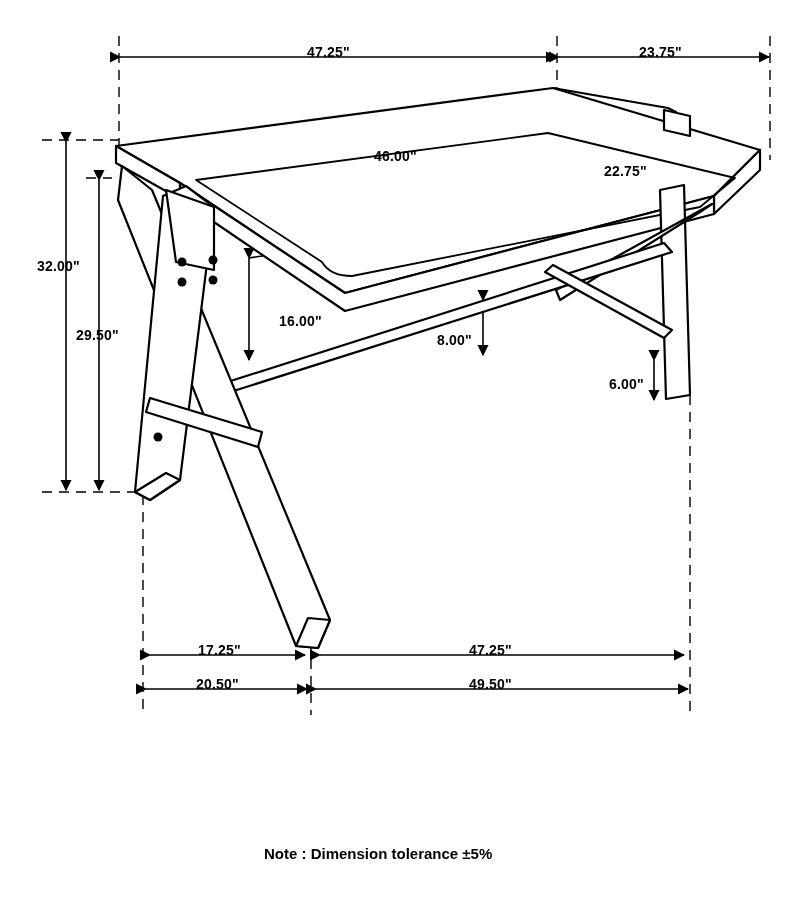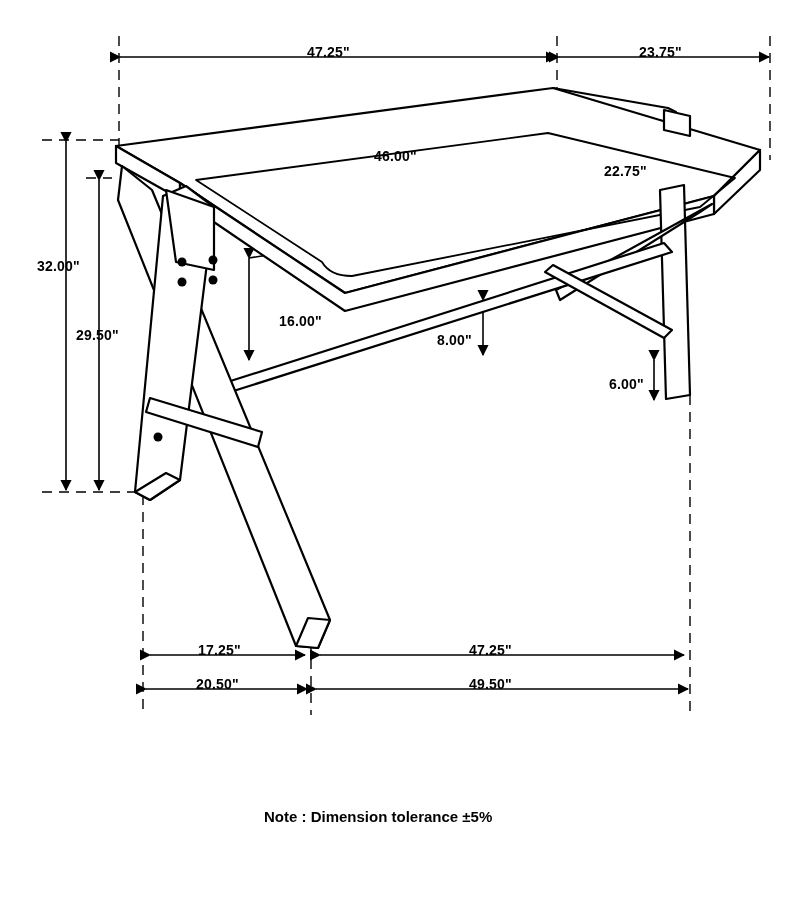--- a/index.html
+++ b/index.html
@@ -160,15 +160,15 @@
   <div class="dim-label" style="left:37px;  top:258px;">32.00"</div>
   <div class="dim-label" style="left:76px;  top:327px;">29.50"</div>
   <div class="dim-label" style="left:279px; top:313px;">16.00"</div>
   <div class="dim-label" style="left:437px; top:332px;">8.00"</div>
   <div class="dim-label" style="left:609px; top:376px;">6.00"</div>
   <div class="dim-label" style="left:198px; top:642px;">17.25"</div>
   <div class="dim-label" style="left:469px; top:642px;">47.25"</div>
   <div class="dim-label" style="left:196px; top:676px;">20.50"</div>
   <div class="dim-label" style="left:469px; top:676px;">49.50"</div>
 
-  <div class="note-label" style="left:264px; top:808px;">Note : Dimension tolerance ±5%</div>
+  <div class="note-label" style="left:264px; top:845px;">Note : Dimension tolerance ±5%</div>
 
 </div>
 
 </body></html>

